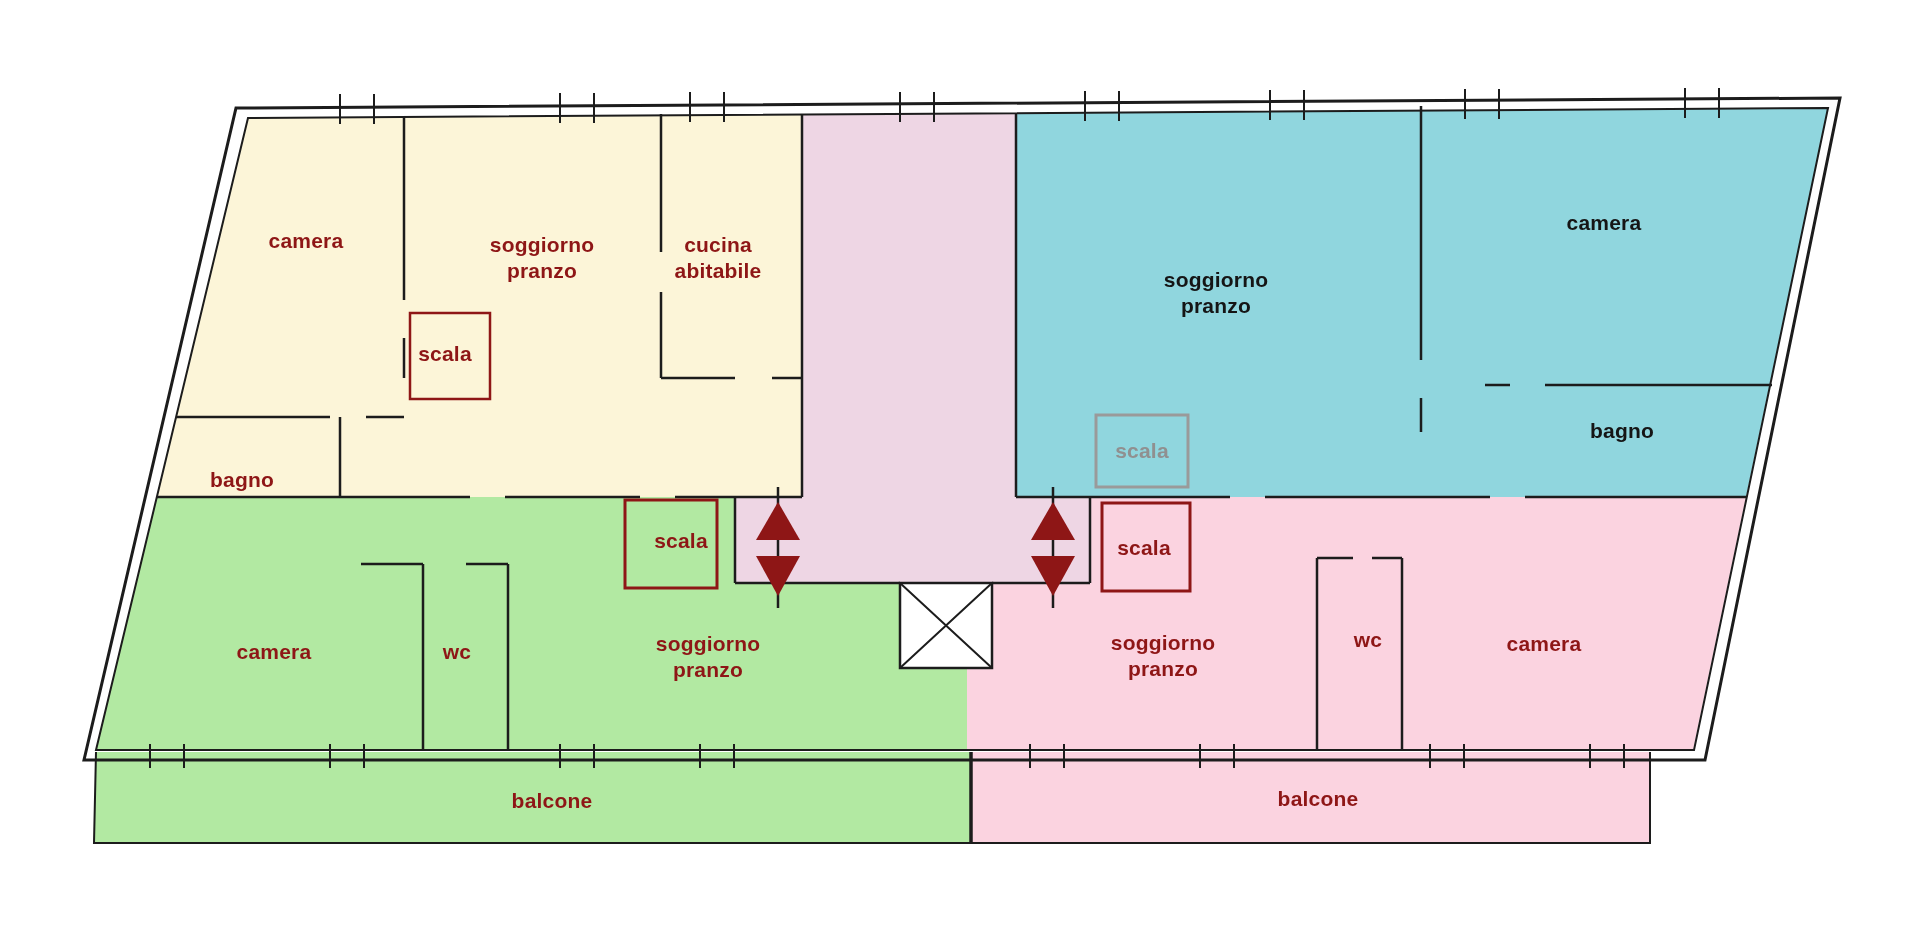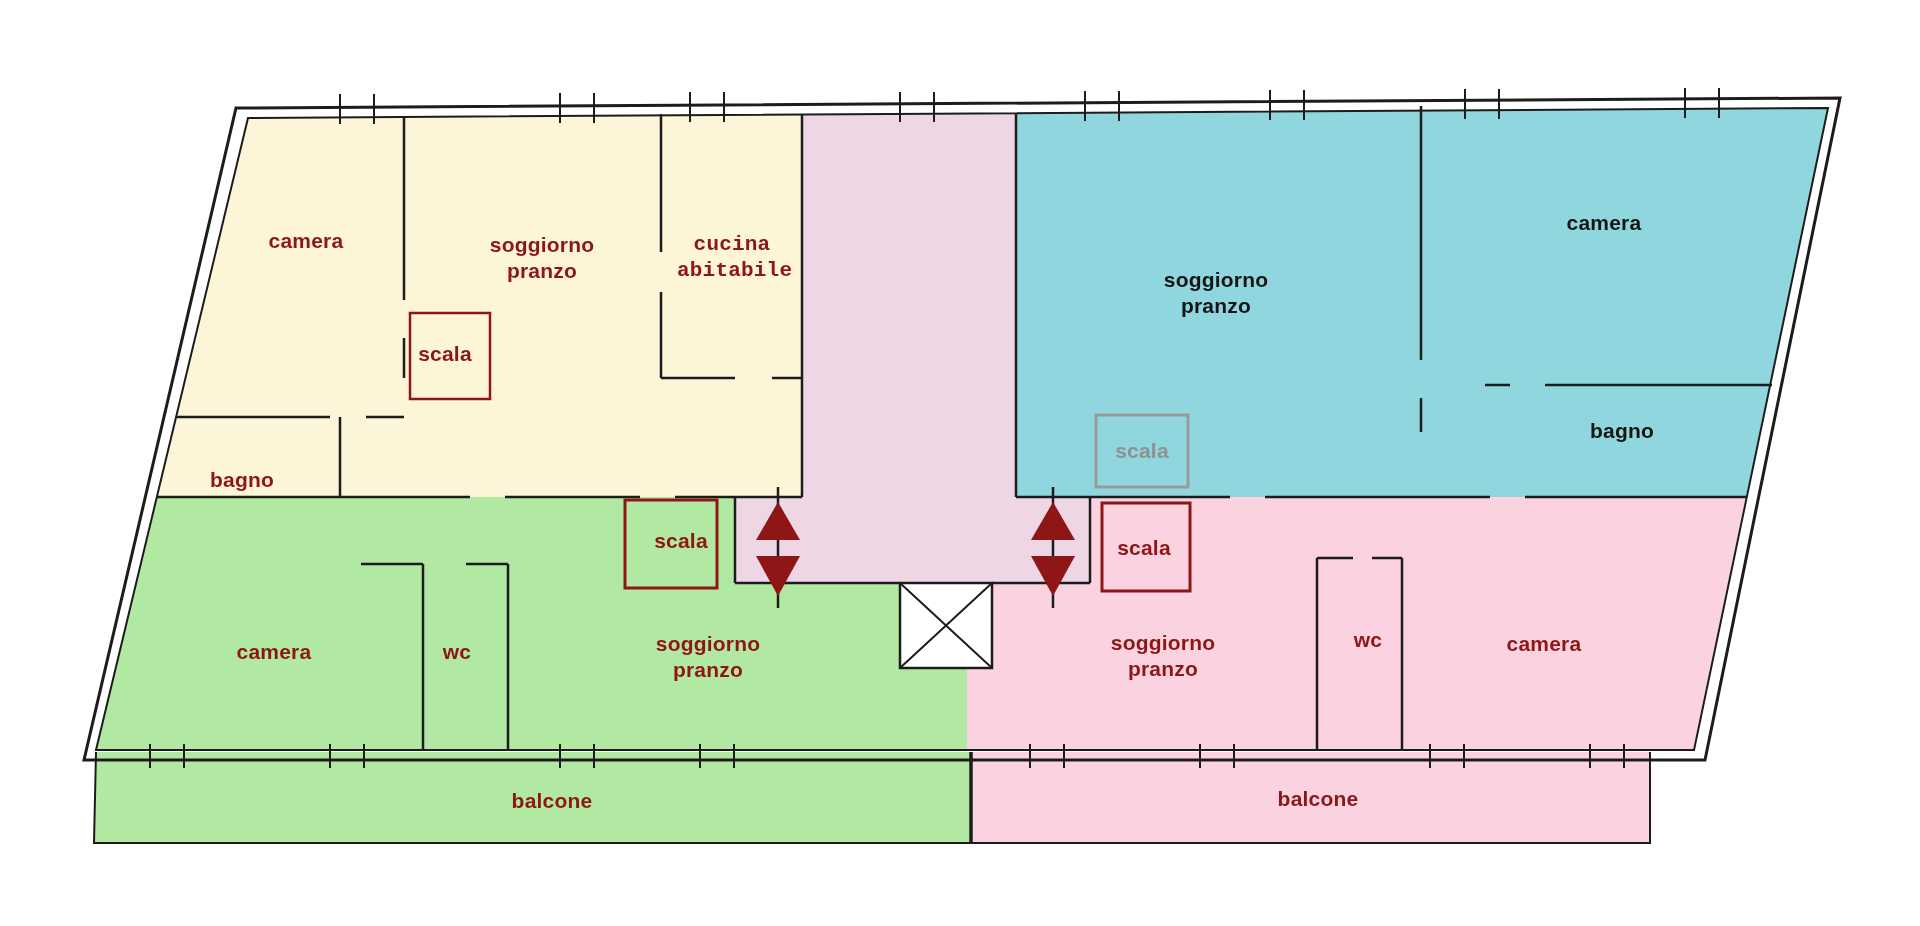--- a/index.html
+++ b/index.html
@@ -112,21 +112,21 @@
     </g>
 
     <g>
       <rect x="900" y="583" width="92" height="85" stroke="#1c1c1c" stroke-width="2.5" fill="#ffffff"></rect>
       <path class="wallstroke" stroke-width="2" d="M900 583 L992 668 M992 583 L900 668"></path>
     </g>
   </svg>
 
   <div class="label red" style="left:246px; top:228px; width:120px;">camera</div>
   <div class="label red" style="left:477px; top:232px; width:130px;">soggiorno pranzo</div>
-  <div class="label red" style="left:677px; top:232px; width:110px;font-family:Liberation Mono, monospace;">cucina abitabile</div>
+  <div class="label red" style="left:663px; top:232px; width:110px;">cucina abitabile</div>
   <div class="label red" style="left:405px; top:341px; width:80px;">scala</div>
   <div class="label red" style="left:192px; top:467px; width:100px;">bagno</div>
 
 
   <div class="label black" style="left:1151px; top:267px; width:130px;">soggiorno pranzo</div>
   <div class="label black" style="left:1544px; top:210px; width:120px;">camera</div>
   <div class="label gray" style="left:1102px; top:438px; width:80px;">scala</div>
   <div class="label black" style="left:1572px; top:418px; width:100px;">bagno</div>
 
   <div class="label red" style="left:641px; top:528px; width:80px;">scala</div>

